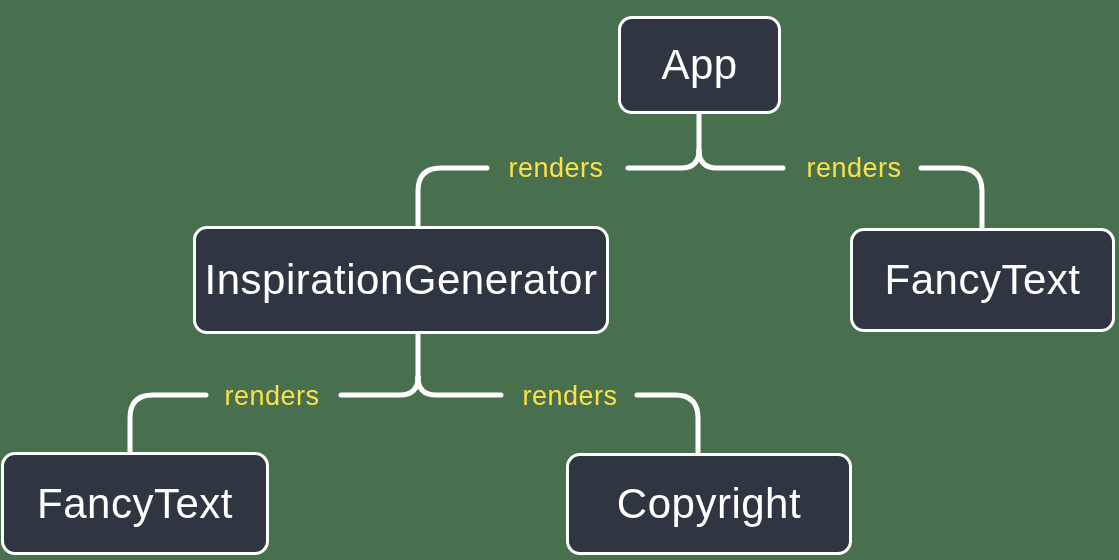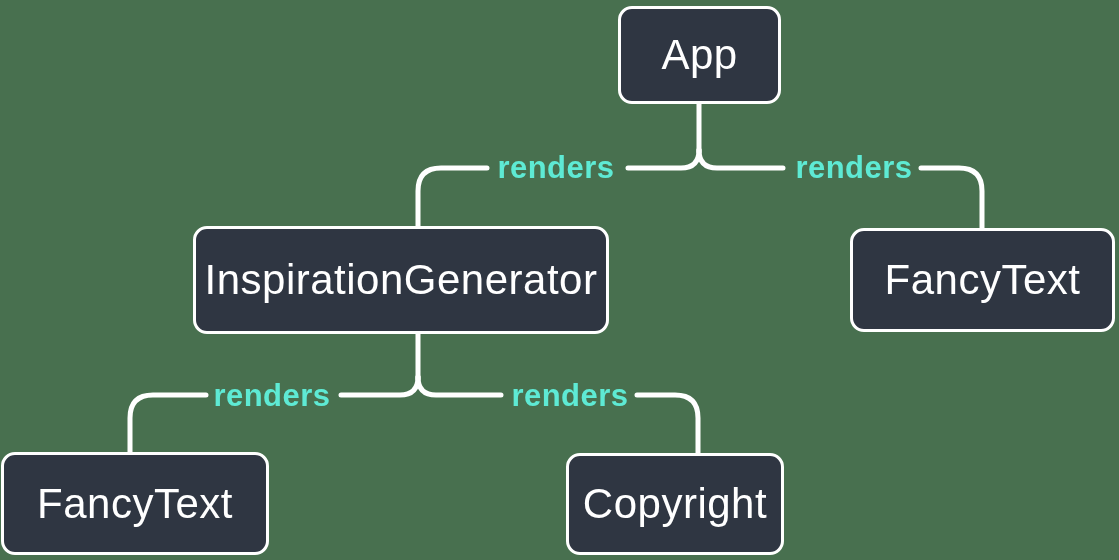--- a/index.html
+++ b/index.html
@@ -40,31 +40,31 @@
     border-radius: 14px;
     display: flex;
     align-items: center;
     justify-content: center;
     color: #ffffff;
     font-size: 42px;
     font-weight: 500;
     letter-spacing: 0.5px;
     white-space: nowrap;
   }
-  .node-app                  { left: 618px; top: 6px;   width: 163px; height: 98px; }
+  .node-app                  { left: 618px; top: 16px;   width: 163px; height: 98px; }
   .node-inspiration-generator{ left: 193px; top: 226px; width: 416px; height: 108px; }
   .node-fancy-text-right     { left: 850px; top: 228px; width: 265px; height: 104px; }
   .node-fancy-text-left      { left: 1px;   top: 452px; width: 268px; height: 103px; }
-  .node-copyright            { left: 566px; top: 453px; width: 218px; height: 102px; }
+  .node-copyright            { left: 566px; top: 453px; width: 286px; height: 102px; }
   .edge-label {
     position: absolute;
     transform: translate(-50%, -50%);
-    color: #5eead4;
-    font-size: 31px;
-    font-weight: 700;
+    color: #fde047;
+    font-size: 27px;
+    font-weight: 400;
     letter-spacing: 0.5px;
     white-space: nowrap;
   }
   .edge-label-1 { left: 556px; top: 168px; }
   .edge-label-2 { left: 854px; top: 168px; }
   .edge-label-3 { left: 272px; top: 396px; }
   .edge-label-4 { left: 570px; top: 396px; }
 </style>
 </head>
 <body>

